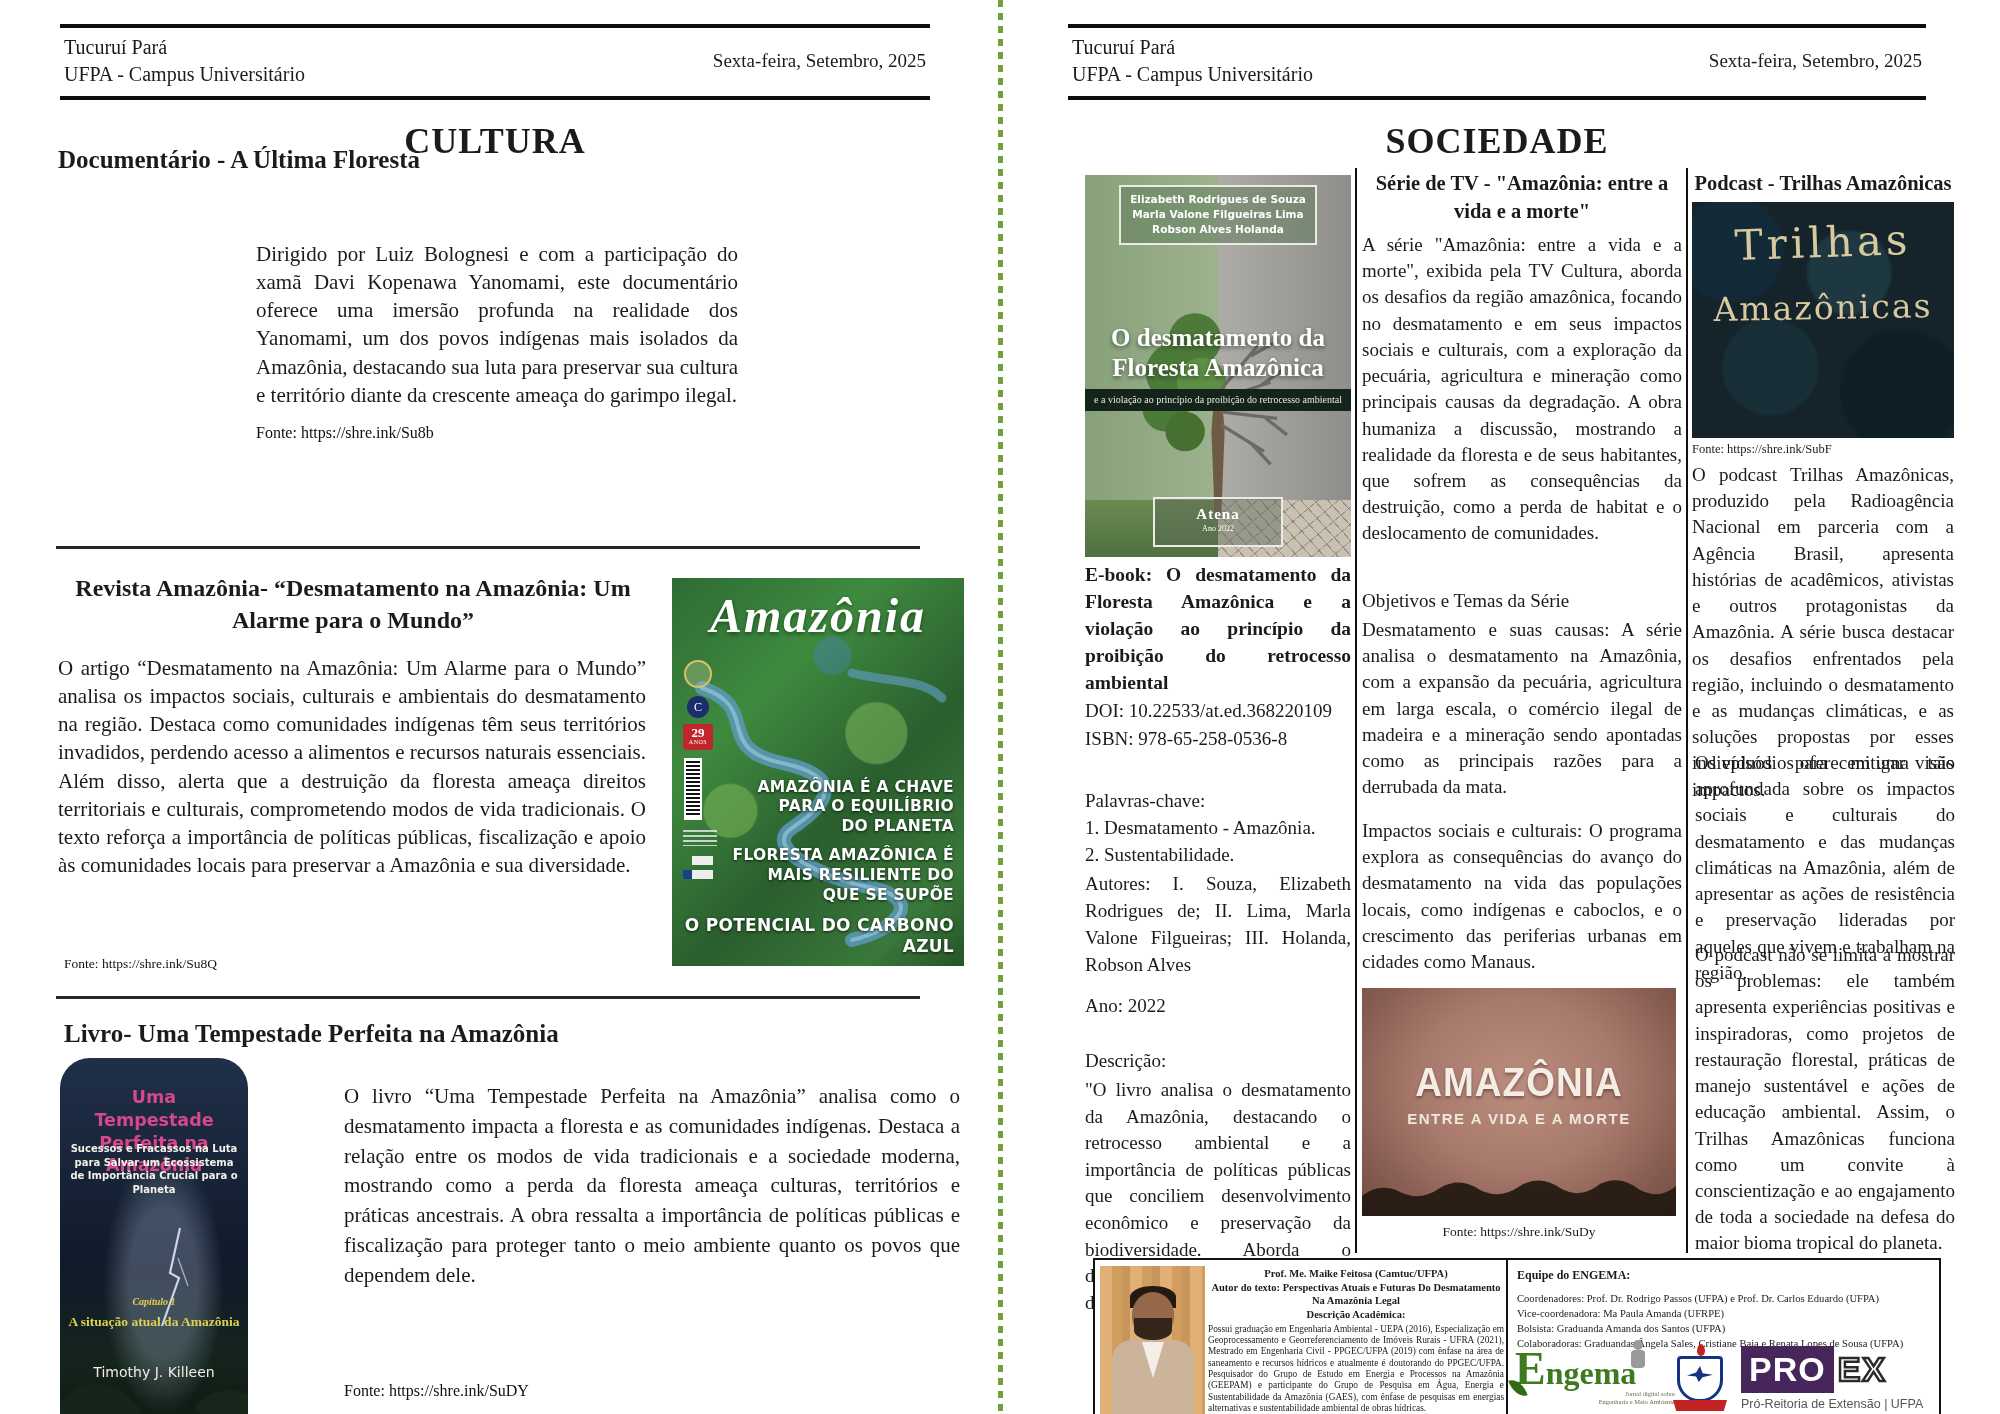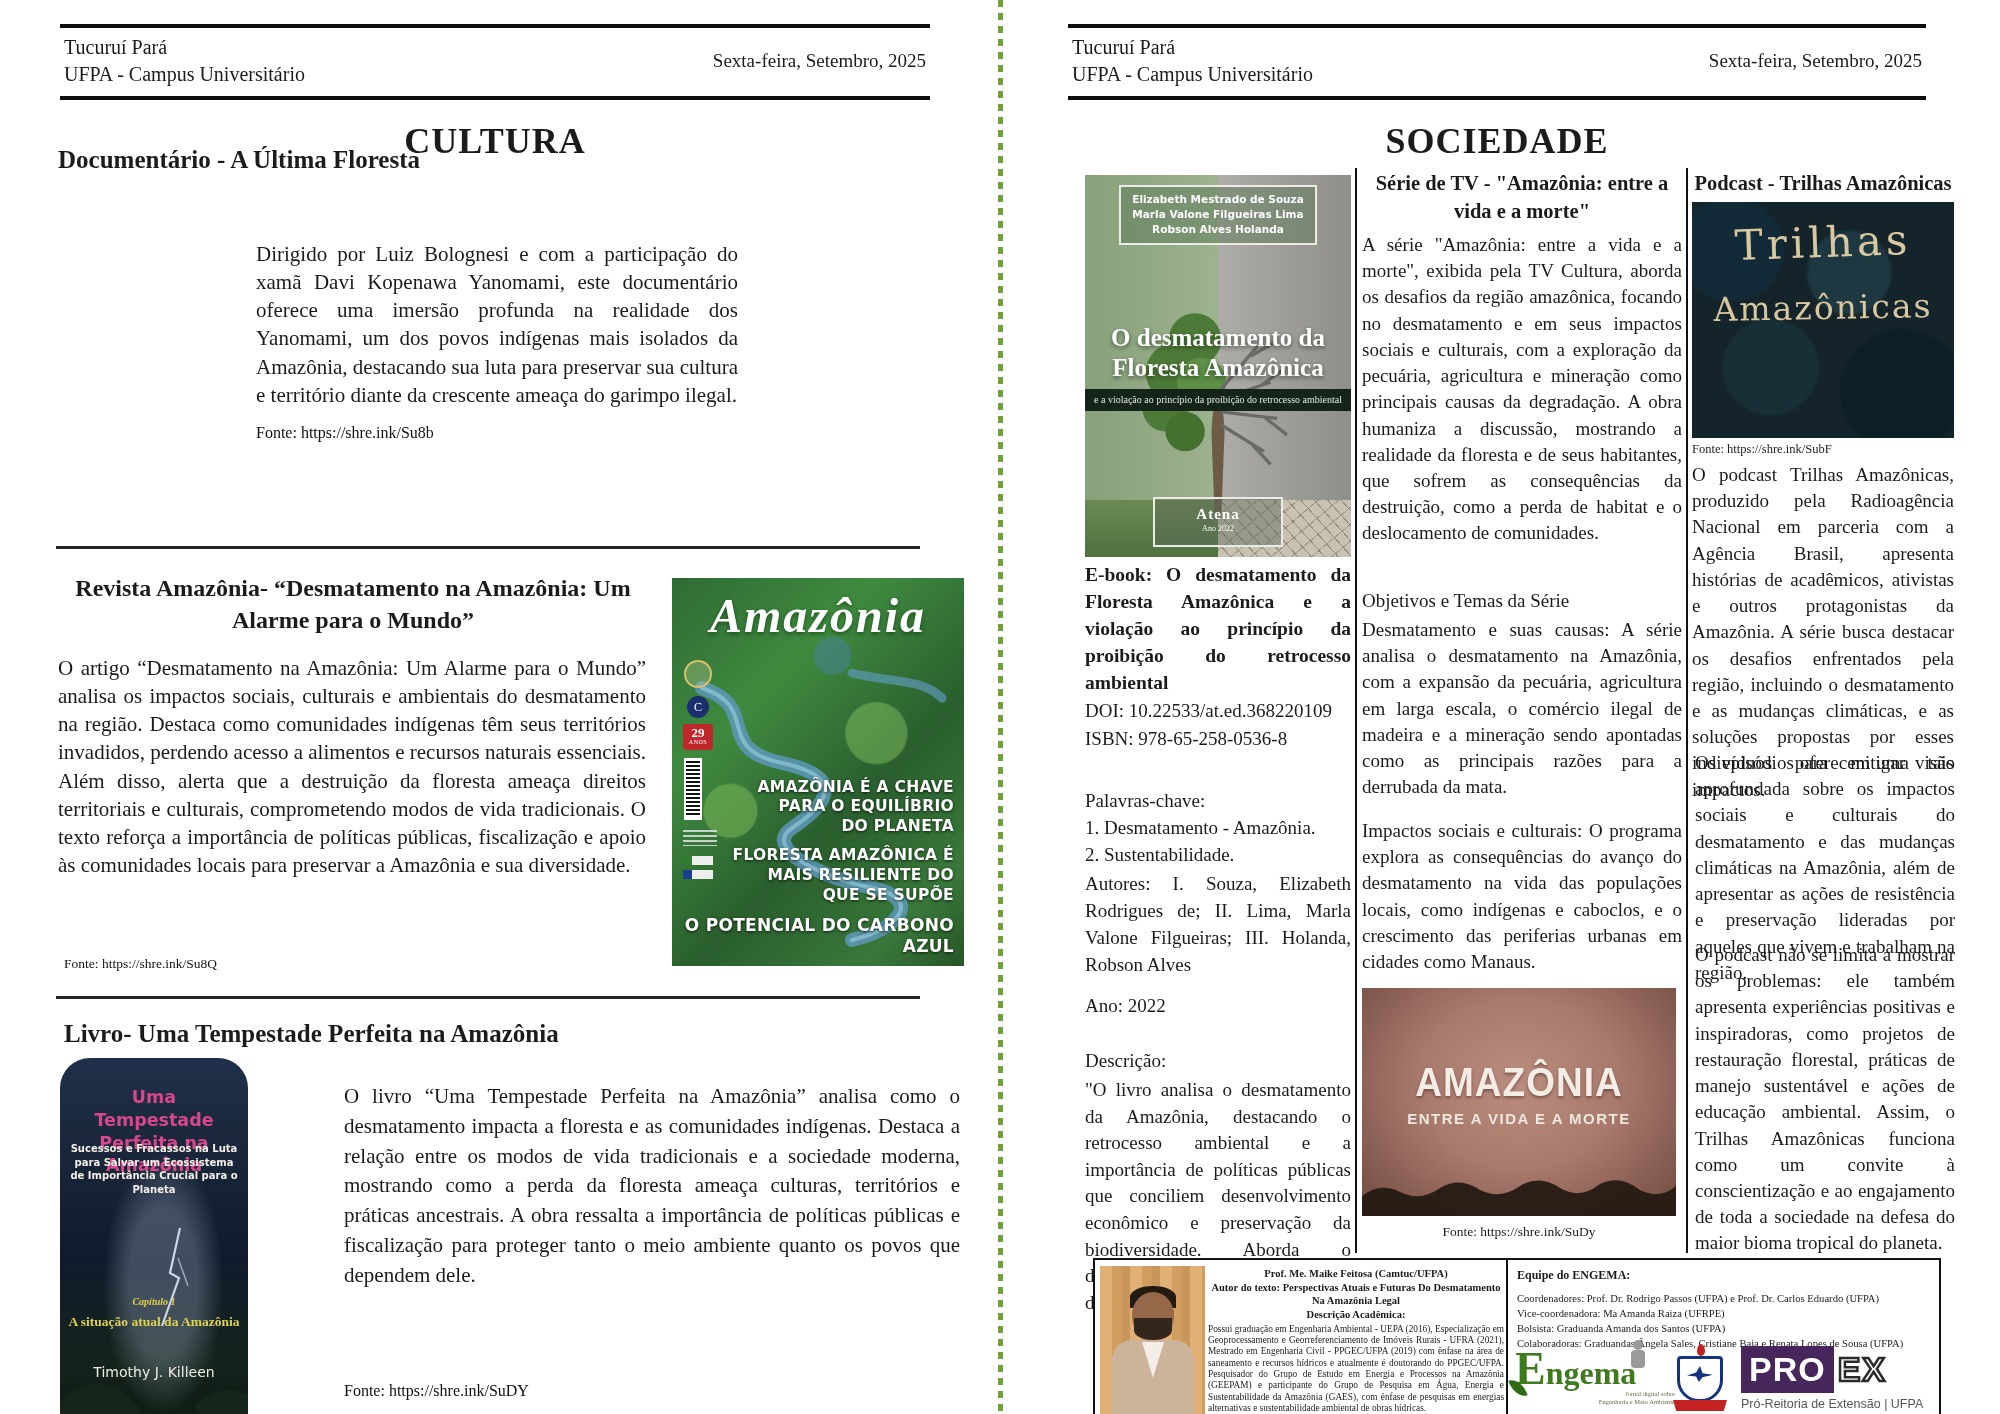--- a/index.html
+++ b/index.html
@@ -270,21 +270,21 @@
           <circle cx="46" cy="32" r="16"></circle>
           <circle cx="28" cy="74" r="14"></circle>
         <circle cx="50" cy="58" r="15" fill="#5e8f46"></circle>
           <circle cx="40" cy="88" r="12" fill="#45702f"></circle>
       </g>
       <g stroke="#6b6b66" stroke-width="2" fill="none">
         <path d="M62 62 L84 36 M80 42 L94 34 M62 68 L92 58 M86 60 L100 50 M62 76 L96 80 M88 79 L102 90 M62 84 L88 100 M80 95 L92 108"></path>
       </g>
     </svg>
     <div class="eb-authors">
-      <div>Elizabeth Mestrado de Souza</div>
+      <div>Elizabeth Rodrigues de Souza</div>
       <div>Marla Valone Filgueiras Lima</div>
       <div>Robson Alves Holanda</div>
     </div>
     <div class="eb-title">
       <div>O desmatamento da</div>
       <div>Floresta Amazônica</div>
     </div>
     <div class="eb-band">e a violação ao princípio da proibição do retrocesso ambiental</div>
     <div class="eb-pub">
       <div class="p1">Atena</div>
@@ -343,21 +343,21 @@
       <div class="c1">Autor do texto: Perspectivas Atuais e Futuras Do Desmatamento Na Amazônia Legal</div>
       <div class="c1">Descrição Acadêmica:</div>
       <div class="fb-bio">Possui graduação em Engenharia Ambiental - UEPA (2016), Especialização em Geoprocessamento e Georreferenciamento de Imóveis Rurais - UFRA (2021), Mestrado em Engenharia Civil - PPGEC/UFPA (2019) com ênfase na área de saneamento e recursos hídricos e atualmente é doutorando do PPGEC/UFPA. Pesquisador do Grupo de Estudo em Energia e Processos na Amazônia (GEEPAM) e participante do Grupo de Pesquisa em Água, Energia e Sustentabilidade da Amazônia (GAES), com ênfase de pesquisas em energias alternativas e sustentabilidade ambiental de obras hídricas.</div>
     </div>
 
     <div class="fb-divider"></div>
 
     <div class="fb-team">
       <div class="lbl">Equipe do ENGEMA:</div>
       <div class="ln" style="margin-top:8px;">Coordenadores: Prof. Dr. Rodrigo Passos (UFPA) e Prof. Dr. Carlos Eduardo (UFPA)</div>
-      <div class="ln">Vice-coordenadora: Ma Amanda Raiza (UFRPE)</div>
+      <div class="ln">Vice-coordenadora: Ma Paula Amanda (UFRPE)</div>
       <div class="ln">Bolsista: Graduanda Amanda dos Santos (UFPA)</div>
       <div class="ln">Colaboradoras: Graduandas Ângela Sales, Cristiane Baia e Renata Lopes de Sousa (UFPA)</div>
     </div>
 
     <div class="fb-logos">
       <div class="engema">
         <div class="engema-leaf"></div>
         <span class="big-e">E</span><span class="rest">ngema</span>
         <div class="engema-fig"></div>
         <div class="tag">

